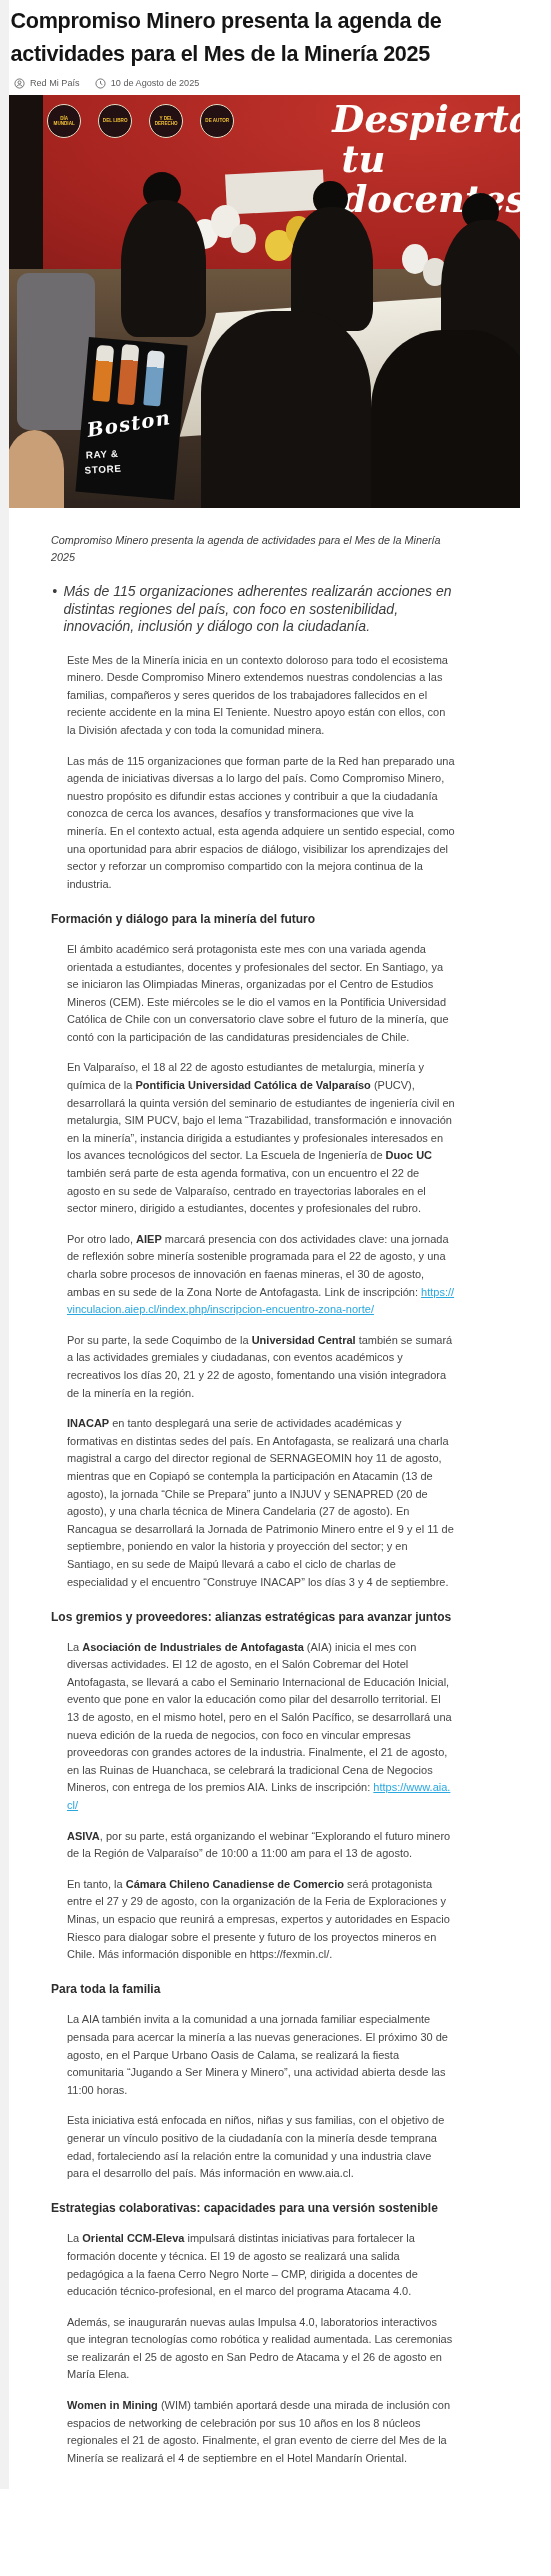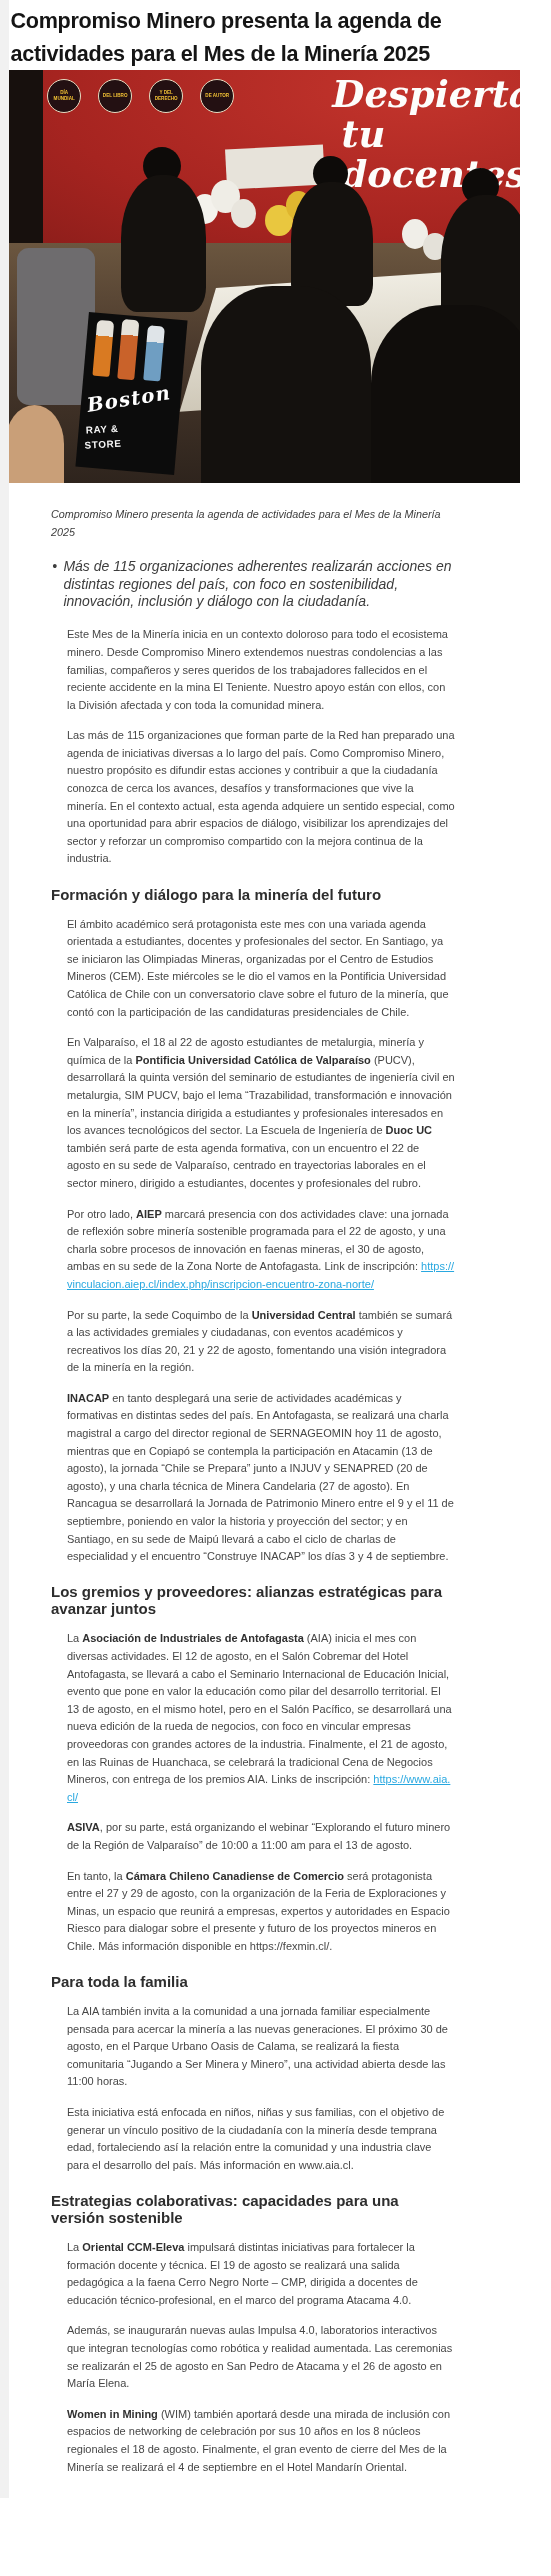--- a/index.html
+++ b/index.html
@@ -104,33 +104,51 @@
     content:"•";position:absolute;left:1.3px;top:0;color:#3d3d3d;
   }
   .article-body{padding:2.6px 65px 22px 51px;}
   .article-body p{
     margin:13px 0 0 16px;
     font-size:11px;line-height:17.6px;color:#474747;
   }
   .article-body p strong{color:#303030;}
   .article-body h2{
     margin:17.6px 0 0 0;
-    font-size:15px;line-height:17px;color:#2e2e2e;font-weight:bold;
+    font-size:12px;line-height:17px;color:#2e2e2e;font-weight:bold;
   }
   .article-body a{color:#29a8e0;text-decoration:underline;word-break:break-all;}
 </style>
 </head>
 <body>
 
 <div class="left-strip"></div>
 
 <div class="page">
 
   <h1 class="headline">Compromiso Minero presenta la agenda de actividades para el Mes de la Minería 2025</h1>
 
+  <div class="byline">
+    <span class="ic">
+      <svg width="11" height="11" viewBox="0 0 24 24" fill="none" stroke="#5a5a5a" stroke-width="1.8">
+        <circle cx="12" cy="12" r="10"></circle>
+        <circle cx="12" cy="9.5" r="3.2"></circle>
+        <path d="M5.5 19.2c1.4-3 4-4.4 6.5-4.4s5.1 1.4 6.5 4.4"></path>
+      </svg>
+    </span>
+    <span>Red Mi País</span>
+    <span class="sep"></span>
+    <span class="ic">
+      <svg width="11" height="11" viewBox="0 0 24 24" fill="none" stroke="#5a5a5a" stroke-width="1.8">
+        <circle cx="12" cy="12" r="10"></circle>
+        <path d="M12 6.5V12l4 2.5"></path>
+      </svg>
+    </span>
+    <span>10 de Agosto de 2025</span>
+  </div>
 
   <div class="hero">
     <div class="hero-wall"></div>
     <div class="hero-darkdoor"></div>
     <div class="badges" id="hero-badges">
         <div class="badge">DÍA MUNDIAL</div>
         <div class="badge">DEL LIBRO</div>
         <div class="badge">Y DEL DERECHO</div>
         <div class="badge">DE AUTOR</div>
       </div>
@@ -190,17 +208,17 @@
       <h2>Los gremios y proveedores: alianzas estratégicas para avanzar juntos</h2>
       <p><span>La </span><strong>Asociación de Industriales de Antofagasta</strong><span> (AIA) inicia el mes con diversas actividades. El 12 de agosto, en el Salón Cobremar del Hotel Antofagasta, se llevará a cabo el Seminario Internacional de Educación Inicial, evento que pone en valor la educación como pilar del desarrollo territorial.  El 13 de agosto, en el mismo hotel, pero en el Salón Pacífico, se desarrollará una nueva edición de la rueda de negocios, con foco en vincular empresas proveedoras con grandes actores de la industria. Finalmente, el 21 de agosto, en las Ruinas de Huanchaca, se celebrará la tradicional Cena de Negocios Mineros, con entrega de los premios AIA. Links de inscripción: </span><a href="#">https://www.aia.cl/</a></p>
       <p><strong>ASIVA</strong><span>, por su parte, está organizando el webinar “Explorando el futuro minero de la Región de Valparaíso” de 10:00 a 11:00 am para el 13 de agosto.</span></p>
       <p><span>En tanto, la </span><strong>Cámara Chileno Canadiense de Comercio</strong><span> será protagonista entre el 27 y 29 de agosto, con la organización de la Feria de Exploraciones y Minas, un espacio que reunirá a empresas, expertos y autoridades en Espacio Riesco para dialogar sobre el presente y futuro de los proyectos mineros en Chile. Más información disponible en https://fexmin.cl/.</span></p>
       <h2>Para toda la familia</h2>
       <p><span>La AIA también invita a la comunidad a una jornada familiar especialmente pensada para acercar la minería a las nuevas generaciones. El próximo 30 de agosto, en el Parque Urbano Oasis de Calama, se realizará la fiesta comunitaria “Jugando a Ser Minera y Minero”, una actividad abierta desde las 11:00 horas.</span></p>
       <p><span>Esta iniciativa está enfocada en niños, niñas y sus familias, con el objetivo de generar un vínculo positivo de la ciudadanía con la minería desde temprana edad, fortaleciendo así la relación entre la comunidad y una industria clave para el desarrollo del país. Más información en www.aia.cl.</span></p>
       <h2>Estrategias colaborativas: capacidades para una versión sostenible</h2>
       <p><span>La </span><strong>Oriental CCM-Eleva</strong><span> impulsará distintas iniciativas para fortalecer la formación docente y técnica. El 19 de agosto se realizará una salida pedagógica a la faena Cerro Negro Norte – CMP, dirigida a docentes de educación técnico-profesional, en el marco del programa Atacama 4.0.</span></p>
       <p><span>Además, se inaugurarán nuevas aulas Impulsa 4.0, laboratorios interactivos que integran tecnologías como robótica y realidad aumentada. Las ceremonias se realizarán el 25 de agosto en San Pedro de Atacama y el 26 de agosto en María Elena.</span></p>
-      <p><strong>Women in Mining</strong><span> (WIM) también aportará desde una mirada de inclusión con espacios de networking de celebración por sus 10 años en los 8 núcleos regionales el 18 de agosto. Finalmente, el gran evento de cierre del Mes de la Minería se realizará el 4 de septiembre en el Hotel Mandarín Oriental.</span></p>
+      <p><strong>Women in Mining</strong><span> (WIM) también aportará desde una mirada de inclusión con espacios de networking de celebración por sus 10 años en los 8 núcleos regionales el 21 de agosto. Finalmente, el gran evento de cierre del Mes de la Minería se realizará el 4 de septiembre en el Hotel Mandarín Oriental.</span></p>
     </div>
 
 </div>
 
 
 </body></html>

